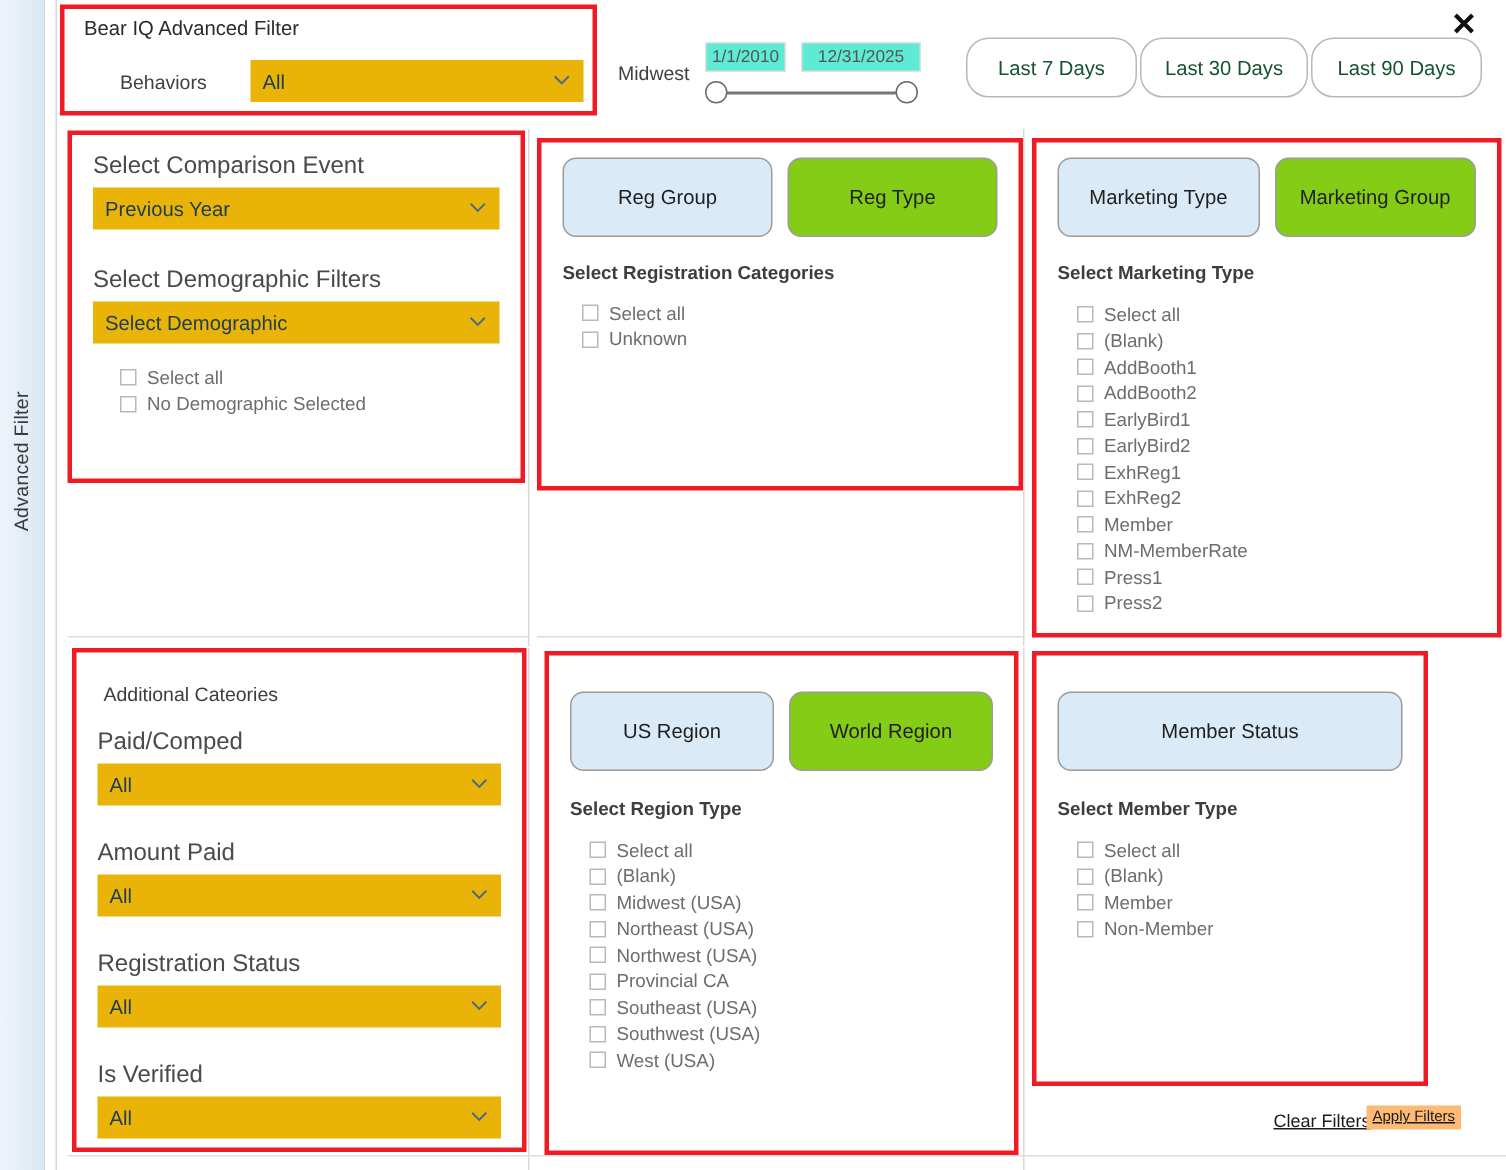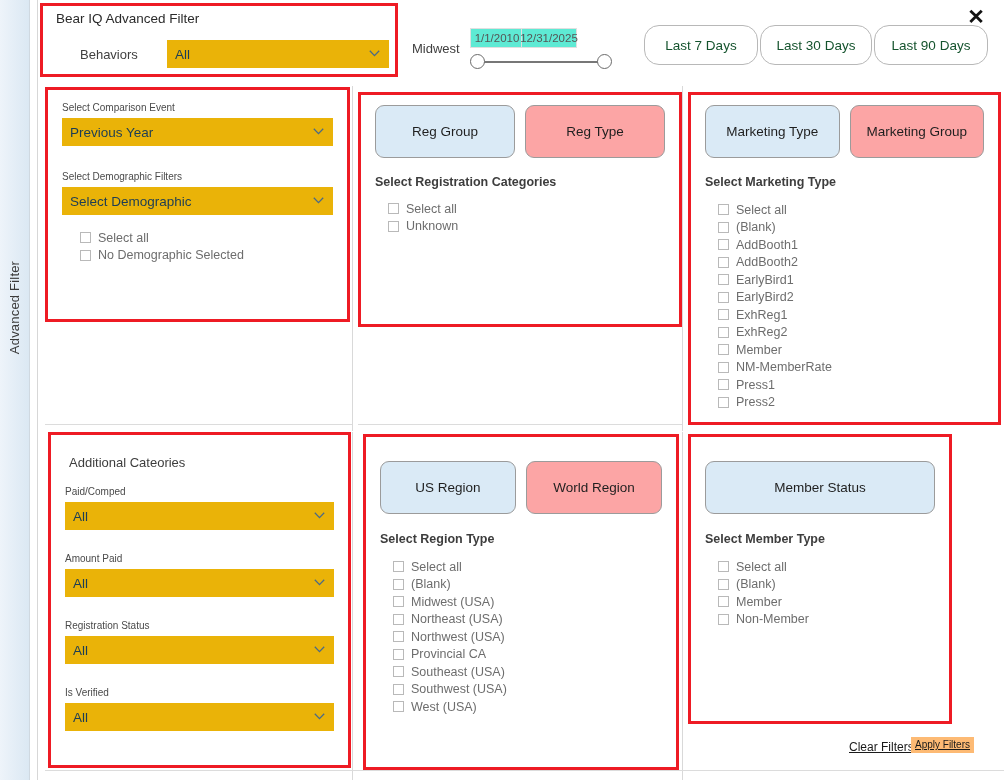--- a/index.html
+++ b/index.html
@@ -117,21 +117,21 @@
     top: 28px;
     height: 20px;
     border: 1px solid #e0e0e0;
     background: #5eead4;
     font-size: 11.5px;
     color: #555555;
     display: flex; align-items: center; justify-content: center;
     padding: 0 4px;
   }
   #date-start { left: 470px; width: 54px; }
-  #date-end   { left: 521px; width: 56px; }
+  #date-end   { left: 534px; width: 80px; }
 
   .slider {
     position: absolute;
     left: 470px; top: 54px;
     width: 142px; height: 16px;
   }
   .slider .track {
     position: absolute;
     left: 9px; right: 9px; top: 7px;
     height: 2px;
@@ -161,35 +161,35 @@
     color: #14532d;
     display: flex; align-items: center; justify-content: center;
     cursor: pointer;
   }
   #btn-last7  { left: 644px; width: 114px; }
   #btn-last30 { left: 760px; width: 112px; }
   #btn-last90 { left: 874px; width: 114px; }
 
   
   .field-label {
-    font-size: 10px;
+    font-size: 16px;
     color: #4a4a4a;
     margin-bottom: 5px;
   }
   .panel-inner { position: absolute; left: 0; top: 0; right: 0; bottom: 0; }
 
   .toggle-row {
     display: flex;
     gap: 10px;
   }
   .toggle-btn {
     height: 53px;
     border: 1px solid #9b9b9b;
     border-radius: 9px;
-    background: #fca5a5;
+    background: #84cc16;
     font-size: 13.5px;
     color: #1f1f1f;
     display: flex; align-items: center; justify-content: center;
     cursor: pointer;
     flex: 1;
   }
   .toggle-btn.active {
     background: #daeaf6;
     border-color: #9b9b9b;
   }

